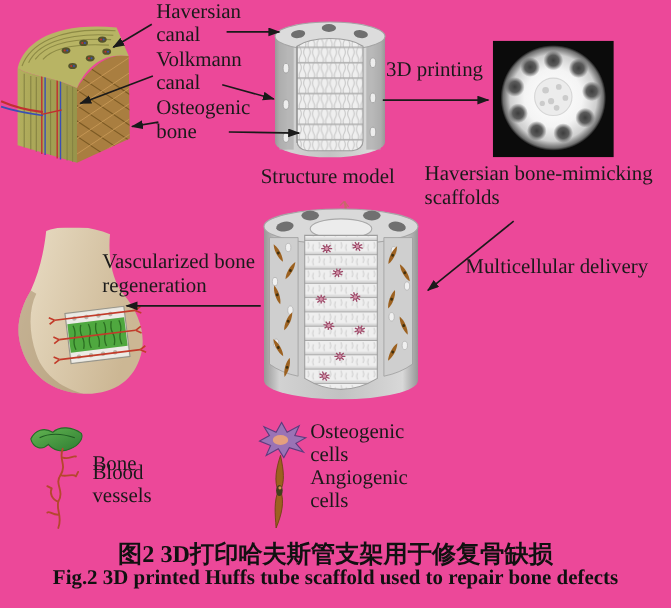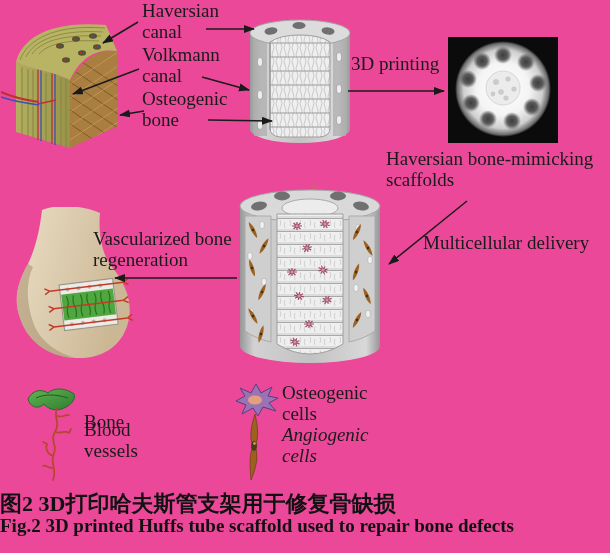--- a/index.html
+++ b/index.html
@@ -1,21 +1,21 @@
 <!DOCTYPE html>
 <html><head>
 <meta charset="utf-8">
 <style>
   html,body{margin:0;padding:0;background:#fff;}
   .canvas{position:relative;width:610px;height:553px;background:#ec4899;overflow:hidden;
           font-family:"Liberation Serif",serif;color:#1a1a1a;}
   .abs{position:absolute;}
   .lbl{position:absolute;font:19px/1.08 "Liberation Serif",serif;color:#1a1a1a;}
   .nowrap{white-space:nowrap;}
-  .cap{position:absolute;left:0;right:0;font-family:"Liberation Serif",serif;
+  .cap{position:absolute;left:0;right:0;text-align:center;font-family:"Liberation Serif",serif;
        font-weight:700;color:#111;}
   .cap-zh{font-size:22px;}
   .cap-en{font-size:19px;}
   .photo{position:absolute;}
 </style>
 </head>
 <body>
 
 <div class="canvas">
 
@@ -357,20 +357,21 @@
       <path d="M208,120 L272,121" marker-end="url(#ah)"></path>
       <path d="M348,91 L444,91" marker-end="url(#ah)"></path>
       <path d="M467,201 L389,264" marker-end="url(#ah)"></path>
       <path d="M237,278 L115,278" marker-end="url(#ah)"></path>
     </g>
   </svg>
 
   <div class="lbl" style="left:142px;top:1px;width:94px;">Haversian canal</div>
   <div class="lbl" style="left:142px;top:45px;width:96px;">Volkmann canal</div>
   <div class="lbl" style="left:142px;top:89px;width:100px;">Osteogenic bone</div>
+  <div class="lbl nowrap" style="left:237px;top:151px;">Structure model</div>
   <div class="lbl nowrap" style="left:351px;top:54px;">3D printing</div>
   <div class="lbl" style="left:386px;top:149px;width:218px;">Haversian bone-mimicking scaffolds</div>
   <div class="lbl" style="left:93px;top:229px;width:162px;">Vascularized bone regeneration</div>
   <div class="lbl nowrap" style="left:423px;top:233px;">Multicellular delivery</div>
 
   <svg class="abs" style="left:26px;top:385px;" width="52" height="28" viewBox="0 0 52 28">
     <defs>
         <linearGradient id="lgB" x1="0" y1="0" x2="1" y2="1">
       <stop offset="0" stop-color="#64b552"></stop>
           <stop offset="1" stop-color="#2e7d32"></stop>
@@ -396,18 +397,18 @@
     <path d="M4,18 L13,13 L8,5 L19,10 L24,1 L29,10 L40,4 L36,13 L46,15 L37,20 L44,28 L31,24 L26,33 L21,25 L10,31 L14,22 Z" fill="#9a73b5" stroke="#5e3c7e" stroke-width="1"></path>
     <ellipse cx="23" cy="17" rx="7" ry="4.5" fill="#e4a07e"></ellipse>
   </svg>
   <div class="lbl" style="left:282px;top:383px;width:106px;">Osteogenic cells</div>
 
   <svg class="abs" style="left:241px;top:412px;" width="26" height="70" viewBox="0 0 26 70">
     <path d="M14,2 C17,16 18,26 14,34 C18,44 15,56 10,68 C9,54 8,44 12,34 C8,26 10,14 14,2 Z" fill="#9c6120" stroke="#6e4212" stroke-width=".8"></path>
     <ellipse cx="13" cy="34" rx="3" ry="5" fill="#42401c"></ellipse>
     <circle cx="13.5" cy="31.5" r="1.4" fill="#d89050"></circle>
   </svg>
-  <div class="lbl" style="left:282px;top:425px;width:110px;font-style:italic;">Angiogenic cells</div>
+  <div class="lbl" style="left:282px;top:425px;width:110px;">Angiogenic cells</div>
 
   <div class="cap cap-zh" style="top:489px;">图2 3D打印哈夫斯管支架用于修复骨缺损</div>
   <div class="cap cap-en" style="top:515px;">Fig.2 3D printed Huffs tube scaffold used to repair bone defects</div>
 
 </div>
 
 </body></html>

